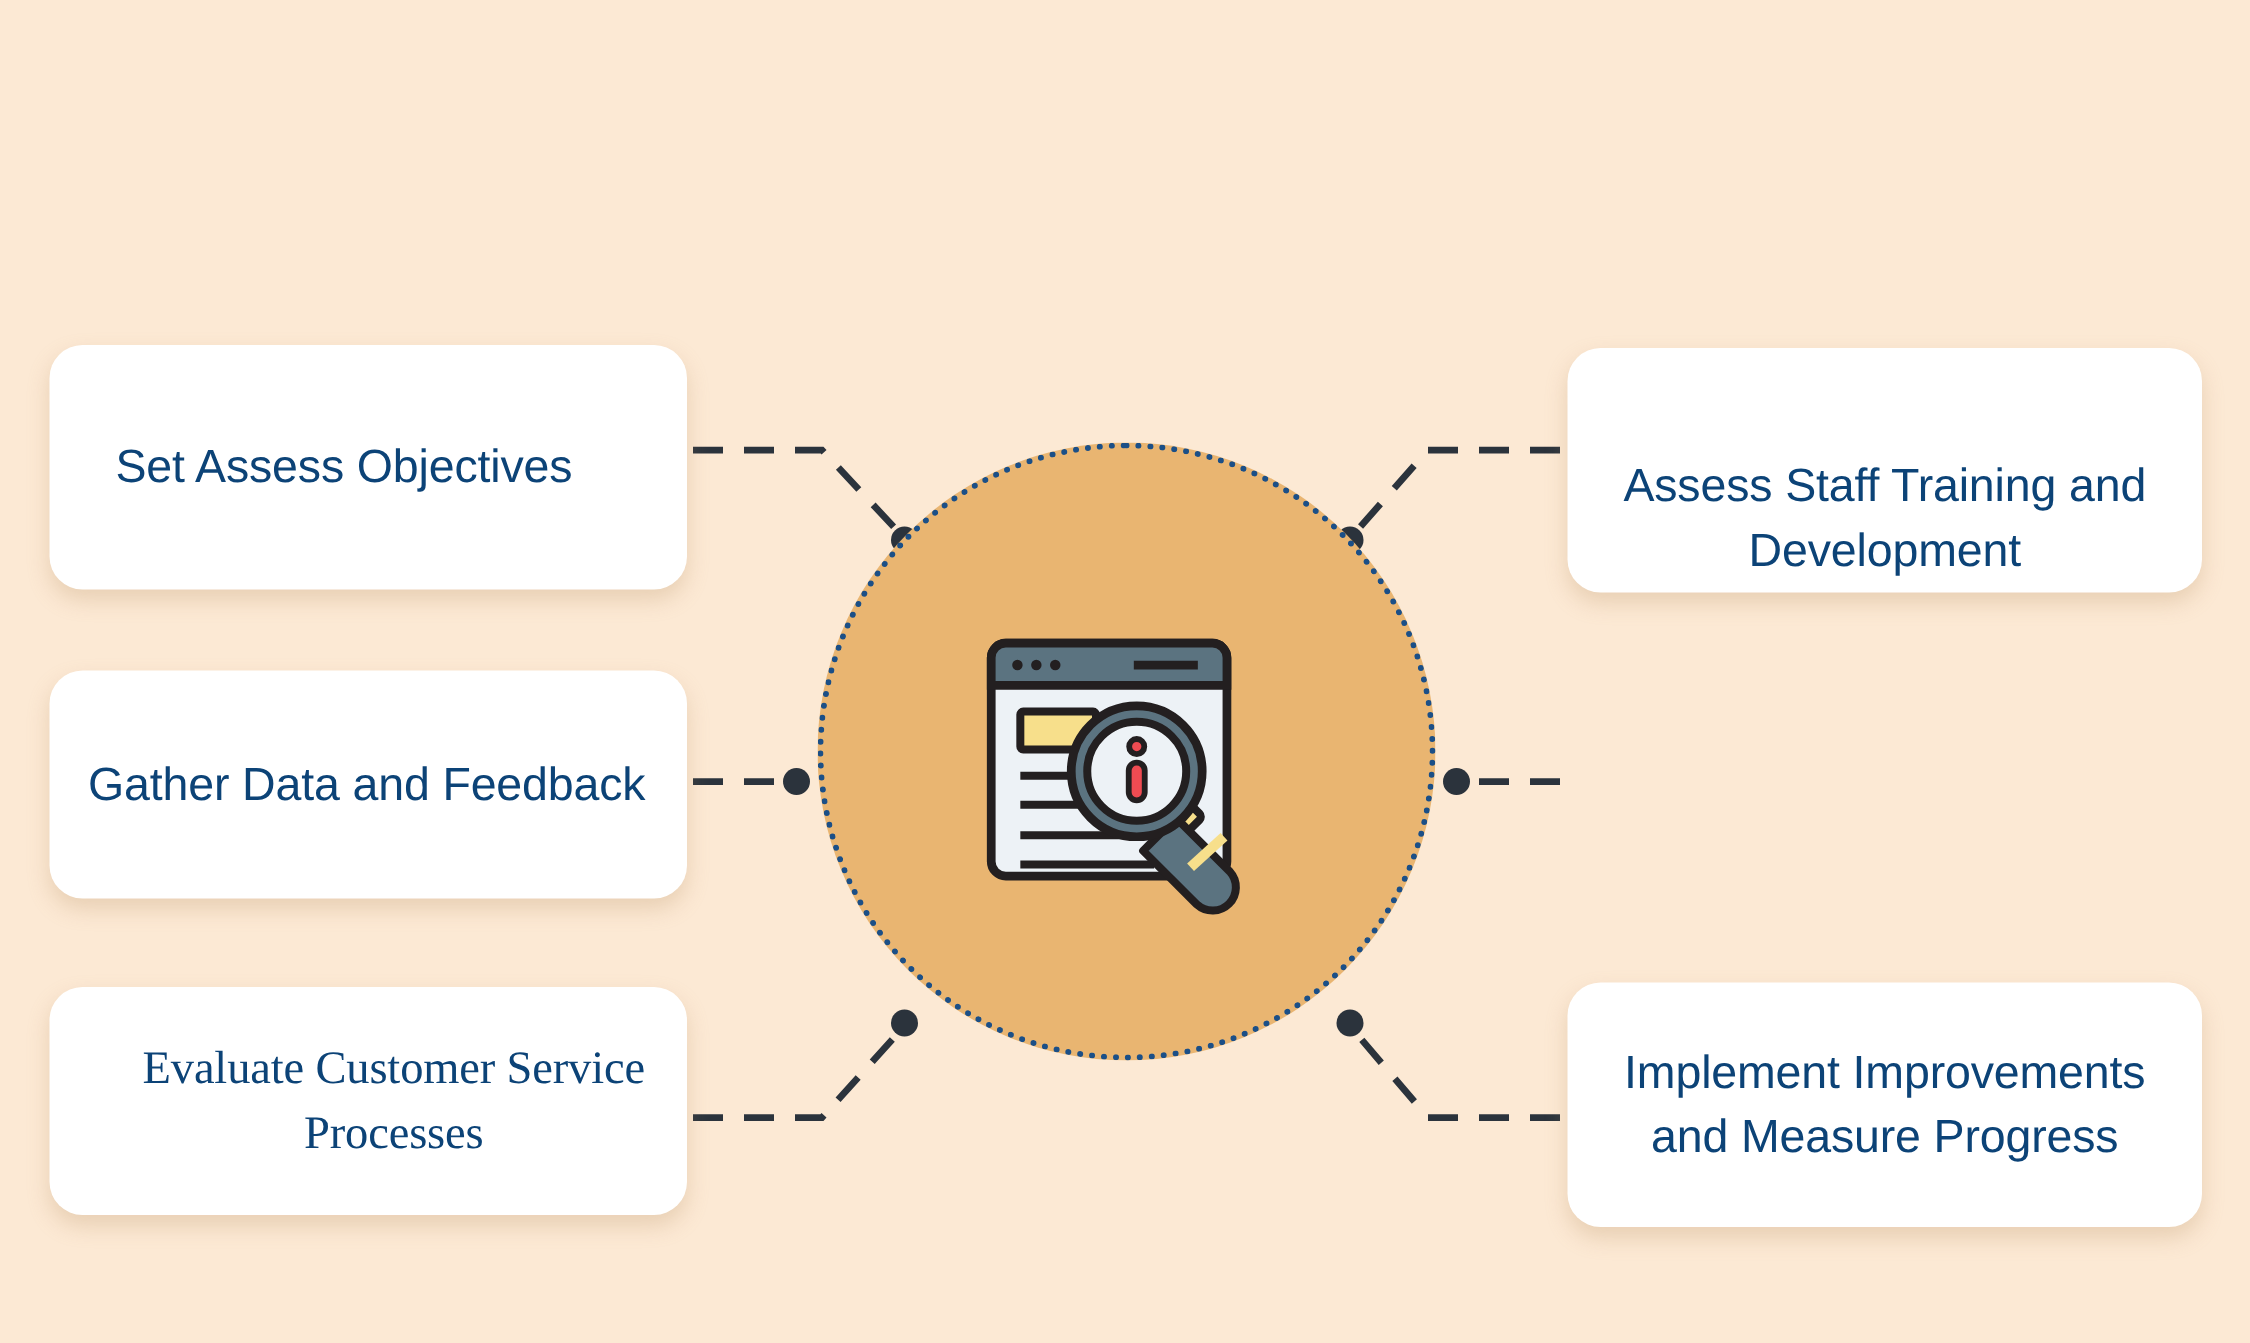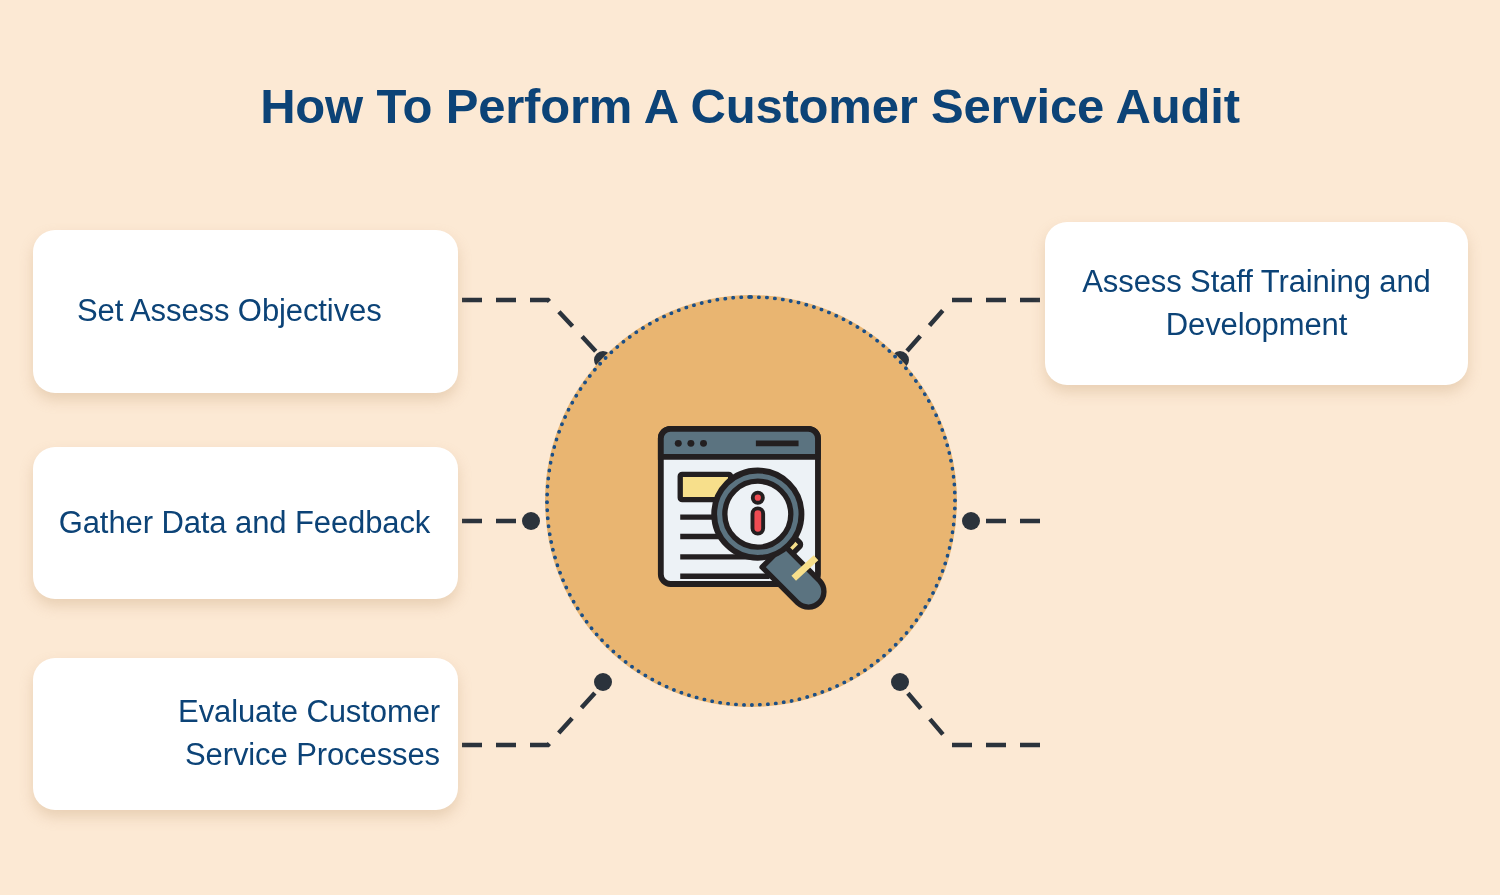--- a/index.html
+++ b/index.html
@@ -79,33 +79,32 @@
     color: #0C4377;
     font-size: 31px;
     font-weight: normal;
     line-height: 1.38;
     text-align: center;
     letter-spacing: -0.1px;
   }
   .card.left-1  { left: 33px;   top: 230px; width: 425px; height: 163px; }
   .card.left-2  { left: 33px;   top: 447px; width: 425px; height: 152px; padding-left: 16px; }
   .card.left-3  { left: 33px;   top: 658px; width: 425px; height: 152px; }
-  .card.right-1 { left: 1045px; top: 222px; width: 423px; height: 163px; }
+  .card.right-1 { left: 1045px; top: 232px; width: 423px; height: 163px; align-items: flex-end; }
   .card.right-2 { left: 1045px; top: 441px; width: 423px; height: 163px; }
   .card.right-3 { left: 1045px; top: 655px; width: 423px; height: 163px; }
 
   .card.left-1 .card-label  { text-align: left; width: 100%; padding-left: 26px; }
-  .card.left-3 .card-label  { text-align: right; width: 100%; padding-left: 34px; }
+  .card.left-3 .card-label  { text-align: center; width: 100%; padding-left: 34px; font-family: Liberation Serif, serif; }
 </style>
 </head>
 <body>
 
 <div id="stage">
 
-  <div id="page-title">How To Perform A Customer Service Audit</div>
 
   <svg id="connectors" viewBox="0 0 1500 895" xmlns="http://www.w3.org/2000/svg">
     <g fill="none" stroke="#2B333C" stroke-width="4.5" stroke-dasharray="20 14" stroke-linecap="butt">
 
       <path d="M462 300 L548 300 L603 359"></path>
 
       <path d="M462 521 L532 521"></path>
 
       <path d="M462 745 L548 745 L603 684"></path>
 
@@ -167,14 +166,17 @@
   <div class="card left-2">
     <div class="card-label">Gather Data and Feedback</div>
   </div>
   <div class="card left-3">
     <div class="card-label">Evaluate Customer Service Processes</div>
   </div>
 
   <div class="card right-1">
     <div class="card-label">Assess Staff Training and Development</div>
   </div>
+  <div class="card right-3">
+    <div class="card-label">Implement Improvements and Measure Progress</div>
+  </div>
 
 </div>
 
 </body></html>

